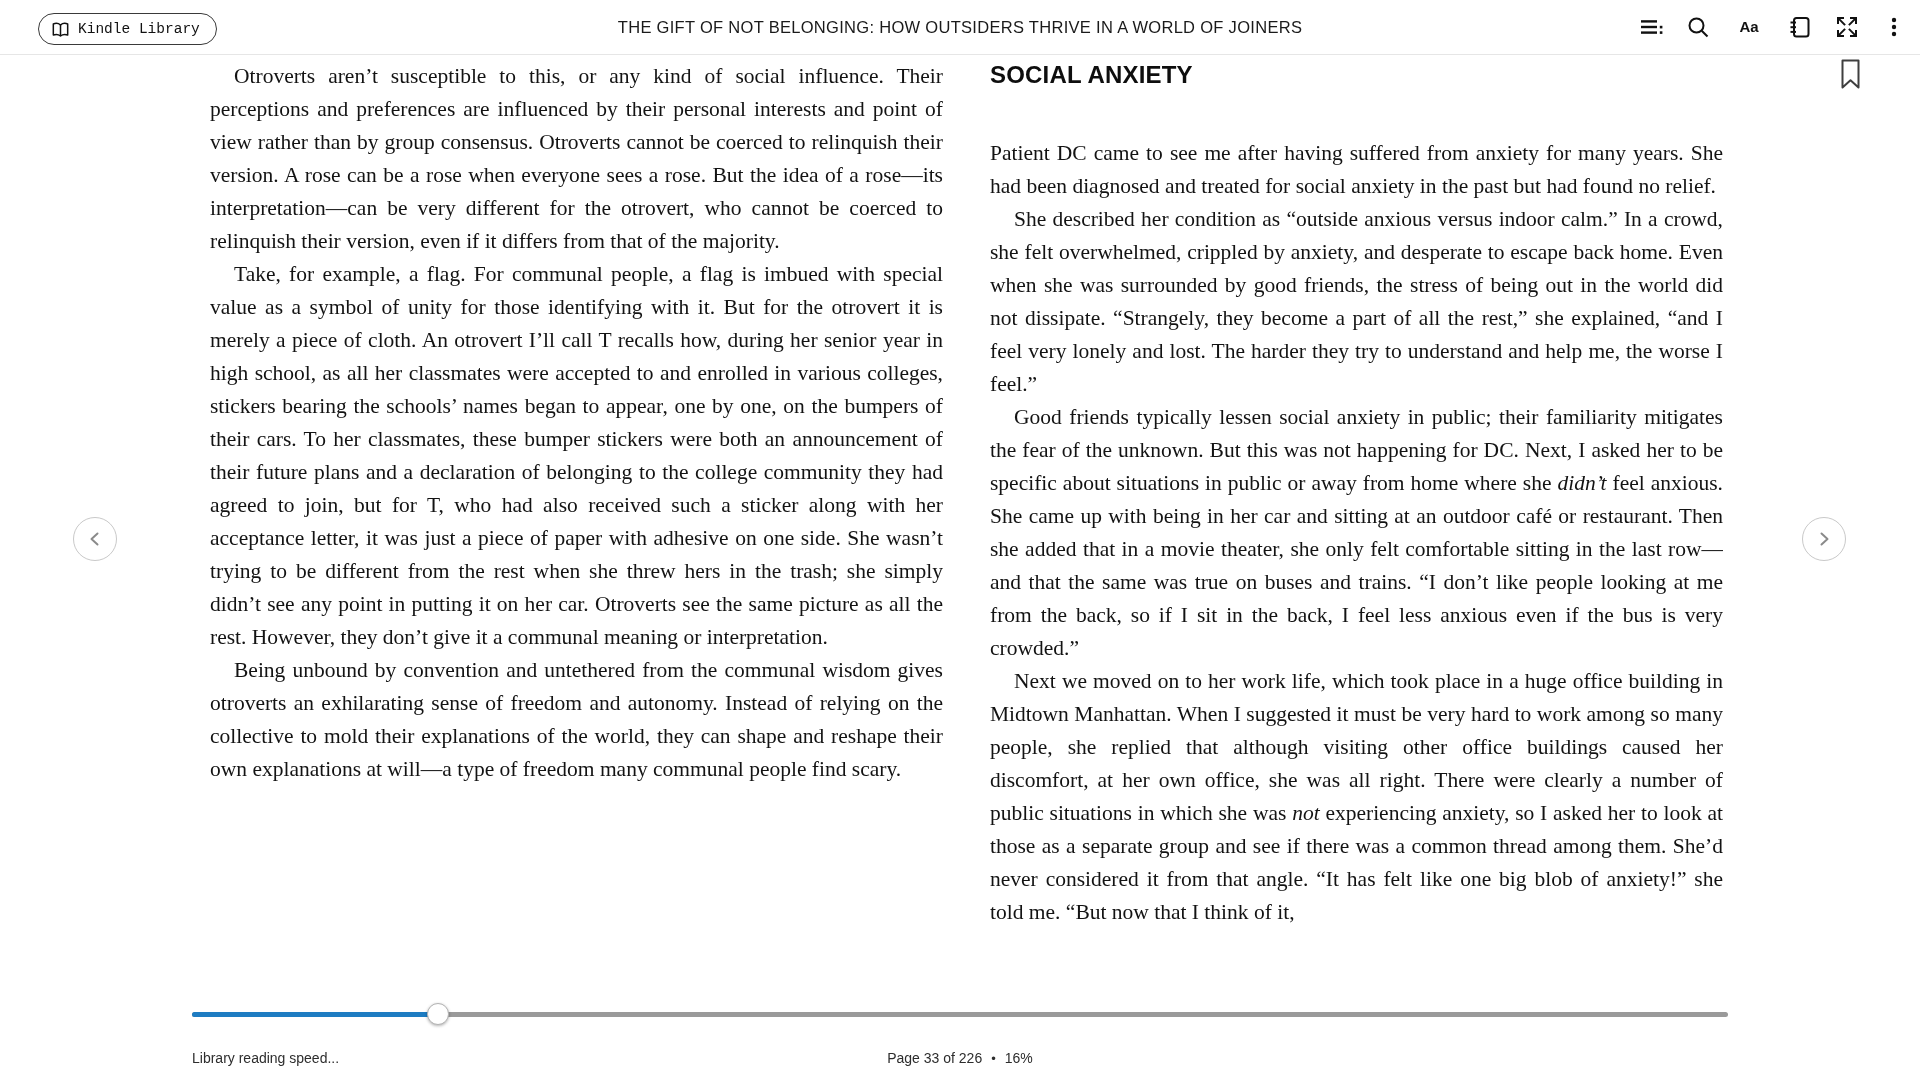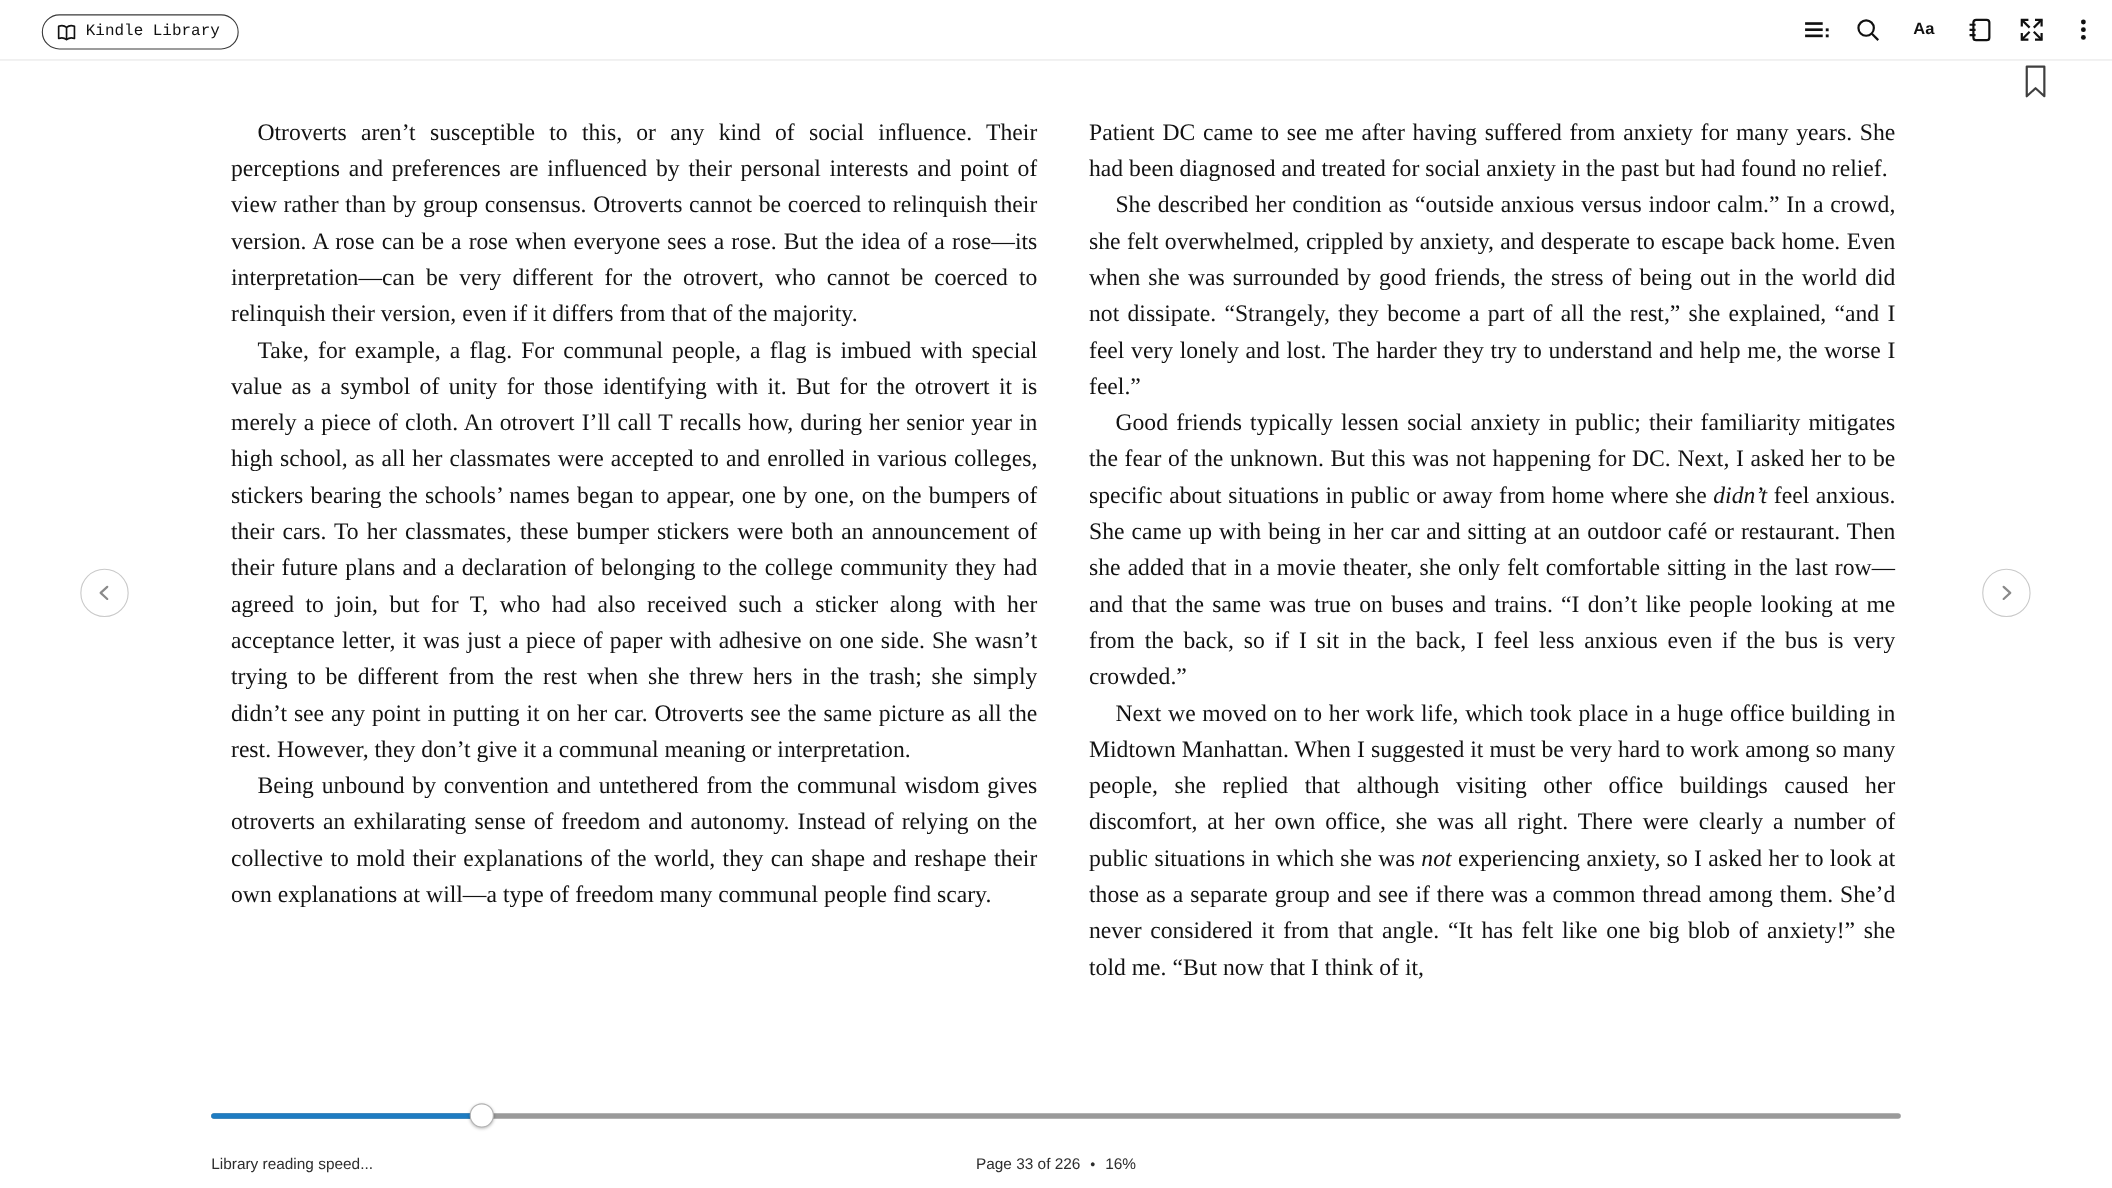--- a/index.html
+++ b/index.html
@@ -32,21 +32,21 @@
     background:none;border:none;padding:0;cursor:pointer;color:#111;
   }
   .aa-label{font-size:15px;font-weight:600;color:#111;line-height:24px;}
   
   .bookmark{position:absolute;left:1840px;top:59px;cursor:pointer;}
   
   .col{
     position:absolute;top:60px;width:733px;
     font-family:"Liberation Serif","DejaVu Serif",serif;
     font-size:21.5px;line-height:33px;color:#131313;
-    text-align:justify;overflow:hidden;margin-top:44px;
+    text-align:justify;overflow:hidden;
   }
   .col p{margin:0;}
   .col p.indent{text-indent:24px;}
   .col em{}
   .col-left{left:210px;height:880px;}
   .col-right{left:990px;height:912px;}
   .section-heading{
     font-family:"Liberation Sans",sans-serif;font-weight:bold;
     font-size:24px;line-height:30px;letter-spacing:.2px;color:#0e0e0e;
     margin:0 0 47px 0;text-align:left;
@@ -90,20 +90,21 @@
   <button class="lib-btn">
     <span>
       <svg width="19" height="17" viewBox="0 0 20 18" fill="none" stroke="#111" stroke-width="1.6" stroke-linejoin="round">
         <path d="M10 4.2 C8 2.4 4.8 2.1 2.4 3.1 V14.8 C4.8 13.9 8 14.2 10 15.9 C12 14.2 15.2 13.9 17.6 14.8 V3.1 C15.2 2.1 12 2.4 10 4.2 Z"></path>
         <path d="M10 4.2 V15.9"></path>
       </svg>
     </span>
     <span>Kindle Library</span>
   </button>
 
+  <div class="header-title">THE GIFT OF NOT BELONGING: HOW OUTSIDERS THRIVE IN A WORLD OF JOINERS</div>
 
   <div class="header-icons">
     <button class="icon-btn">
       <span>
         <svg width="24" height="24" viewBox="0 0 24 24" fill="#111">
           <rect x="2" y="5.2" width="16" height="2.4"></rect>
           <rect x="2" y="10.8" width="16" height="2.4"></rect>
           <rect x="2" y="16.4" width="16" height="2.4"></rect>
           <rect x="20.8" y="10.8" width="2.6" height="2.6"></rect>
           <rect x="20.8" y="16.3" width="2.6" height="2.6"></rect>
@@ -165,20 +166,21 @@
   </span>
 </div>
 
 <div class="col col-left" id="left-col">
     <p class="indent"><span>Otroverts aren’t susceptible to this, or any kind of social influence. Their perceptions and preferences are influenced by their personal interests and point of view rather than by group consensus. Otroverts cannot be coerced to relinquish their version. A rose can be a rose when everyone sees a rose. But the idea of a rose—its interpretation—can be very different for the otrovert, who cannot be coerced to relinquish their version, even if it differs from that of the majority.</span></p>
     <p class="indent"><span>Take, for example, a flag. For communal people, a flag is imbued with special value as a symbol of unity for those identifying with it. But for the otrovert it is merely a piece of cloth. An otrovert I’ll call T recalls how, during her senior year in high school, as all her classmates were accepted to and enrolled in various colleges, stickers bearing the schools’ names began to appear, one by one, on the bumpers of their cars. To her classmates, these bumper stickers were both an announcement of their future plans and a declaration of belonging to the college community they had agreed to join, but for T, who had also received such a sticker along with her acceptance letter, it was just a piece of paper with adhesive on one side. She wasn’t trying to be different from the rest when she threw hers in the trash; she simply didn’t see any point in putting it on her car. Otroverts see the same picture as all the rest. However, they don’t give it a communal meaning or interpretation.</span></p>
     <p class="indent"><span>Being unbound by convention and untethered from the communal wisdom gives otroverts an exhilarating sense of freedom and autonomy. Instead of relying on the collective to mold their explanations of the world, they can shape and reshape their own explanations at will—a type of freedom many communal people find scary.</span></p>
   </div>
 
 <div class="col col-right">
+  <h2 class="section-heading">SOCIAL ANXIETY</h2>
   <div id="right-col">
       <p><span>Patient DC came to see me after having suffered from anxiety for many years. She had been diagnosed and treated for social anxiety in the past but had found no relief.</span></p>
       <p class="indent"><span>She described her condition as “outside anxious versus indoor calm.” In a crowd, she felt overwhelmed, crippled by anxiety, and desperate to escape back home. Even when she was surrounded by good friends, the stress of being out in the world did not dissipate. “Strangely, they become a part of all the rest,” she explained, “and I feel very lonely and lost. The harder they try to understand and help me, the worse I feel.”</span></p>
       <p class="indent"><span>Good friends typically lessen social anxiety in public; their familiarity mitigates the fear of the unknown. But this was not happening for DC. Next, I asked her to be specific about situations in public or away from home where she </span><em>didn’t</em><span> feel anxious. She came up with being in her car and sitting at an outdoor café or restaurant. Then she added that in a movie theater, she only felt comfortable sitting in the last row—and that the same was true on buses and trains. “I don’t like people looking at me from the back, so if I sit in the back, I feel less anxious even if the bus is very crowded.”</span></p>
       <p class="indent"><span>Next we moved on to her work life, which took place in a huge office building in Midtown Manhattan. When I suggested it must be very hard to work among so many people, she replied that although visiting other office buildings caused her discomfort, at her own office, she was all right. There were clearly a number of public situations in which she was </span><em>not</em><span> experiencing anxiety, so I asked her to look at those as a separate group and see if there was a common thread among them. She’d never considered it from that angle. “It has felt like one big blob of anxiety!” she told me. “But now that I think of it,</span></p>
     </div>
 </div>
 
 <button class="nav-circle nav-left">
   <span>

